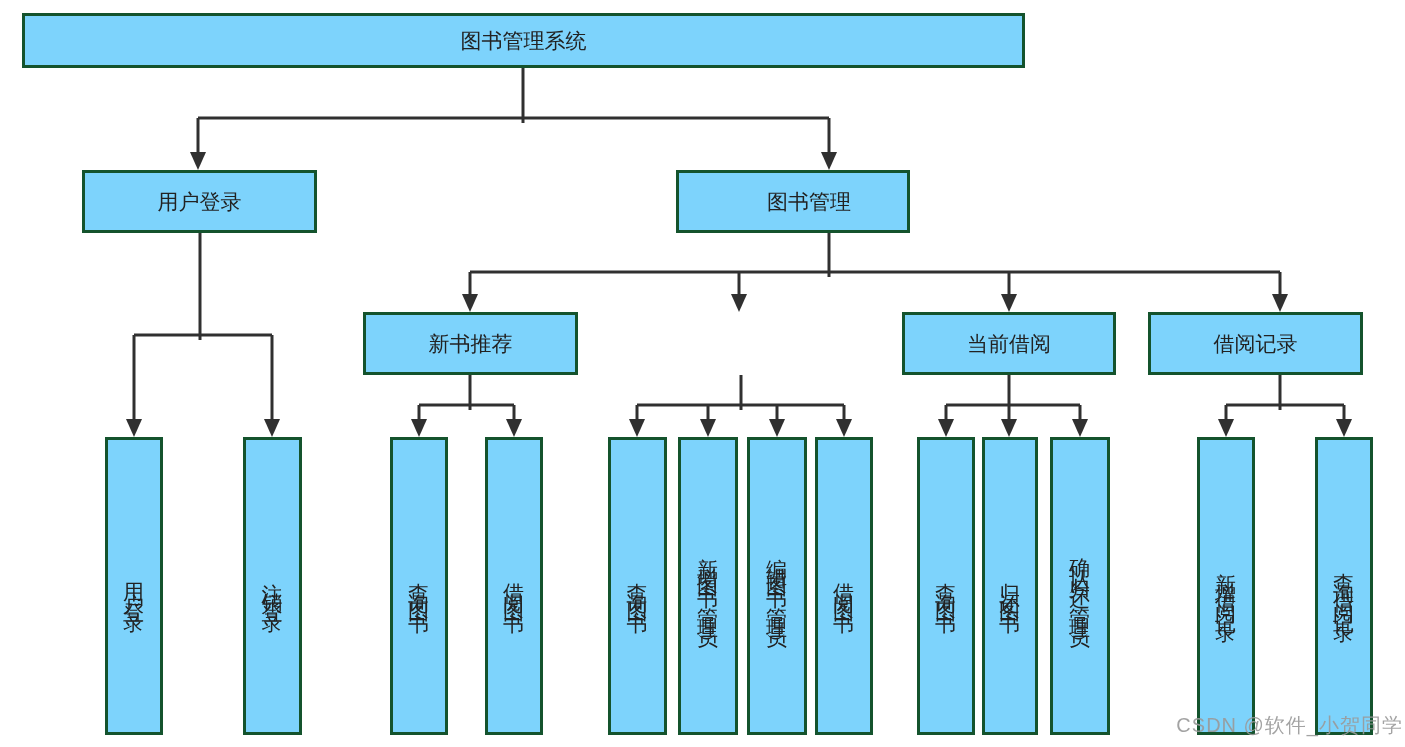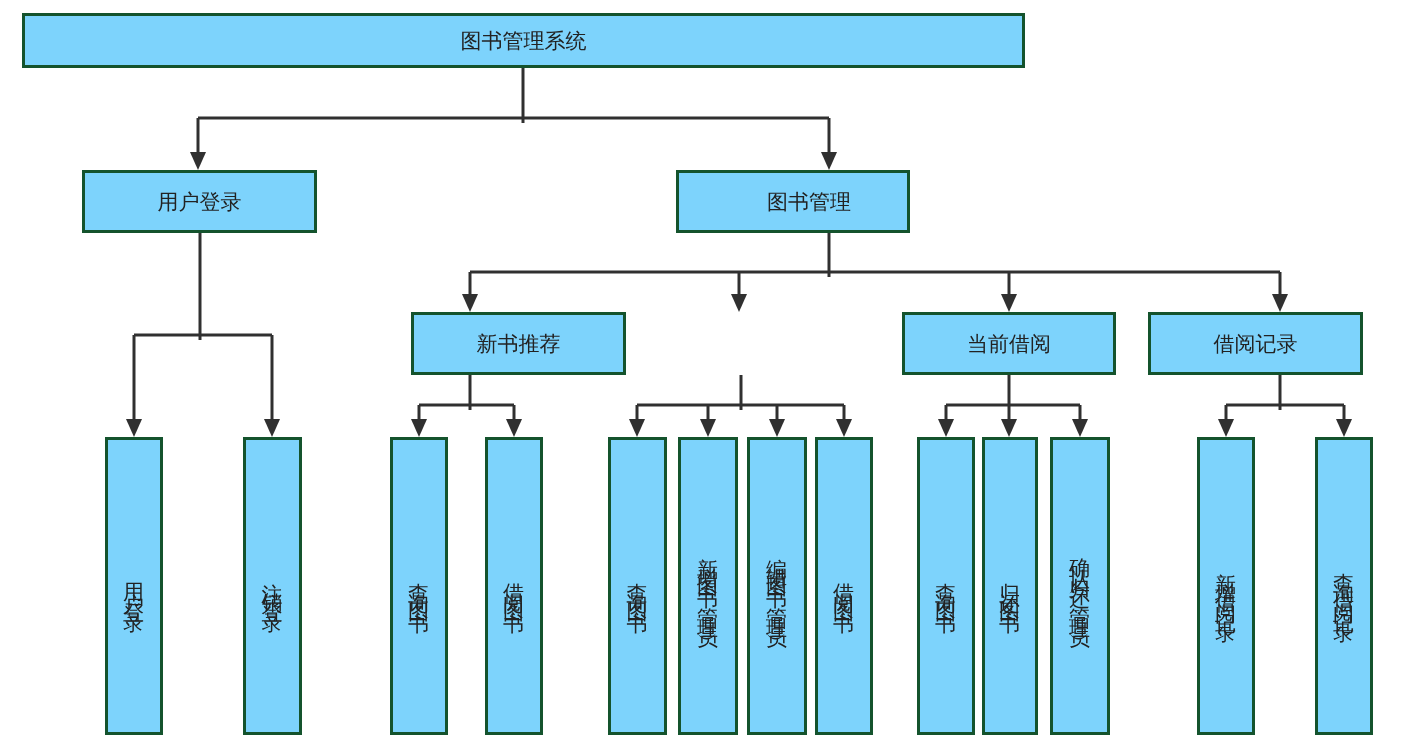--- a/index.html
+++ b/index.html
@@ -120,21 +120,21 @@
     <span>图书管理系统</span>
   </div>
 
   <div class="box" style="left:82px;top:170px;width:235px;height:63px;">
     <span>用户登录</span>
   </div>
   <div class="box" style="left:676px;top:170px;width:234px;height:63px;padding-left:32px;">
     <span>图书管理</span>
   </div>
 
-  <div class="box" style="left:363px;top:312px;width:215px;height:63px;margin-left:48px;">
+  <div class="box" style="left:363px;top:312px;width:215px;height:63px;">
     <span>新书推荐</span>
   </div>
   <div class="box" style="left:902px;top:312px;width:214px;height:63px;text-align:right;">
     <span>当前借阅</span>
   </div>
   <div class="box" style="left:1148px;top:312px;width:215px;height:63px;">
     <span>借阅记录</span>
   </div>
 
   <div class="box vbox" style="left:105px;top:437px;width:58px;height:298px;">
@@ -174,14 +174,15 @@
     <span>确认归还（管理员）</span>
   </div>
 
   <div class="box vbox" style="left:1197px;top:437px;width:58px;height:298px;">
     <span>新增借阅记录</span>
   </div>
   <div class="box vbox" style="left:1315px;top:437px;width:58px;height:298px;">
     <span>查询借阅记录</span>
   </div>
 
+  <div class="watermark">CSDN @软件_小贺同学</div>
 
 </div>
 
 </body></html>

